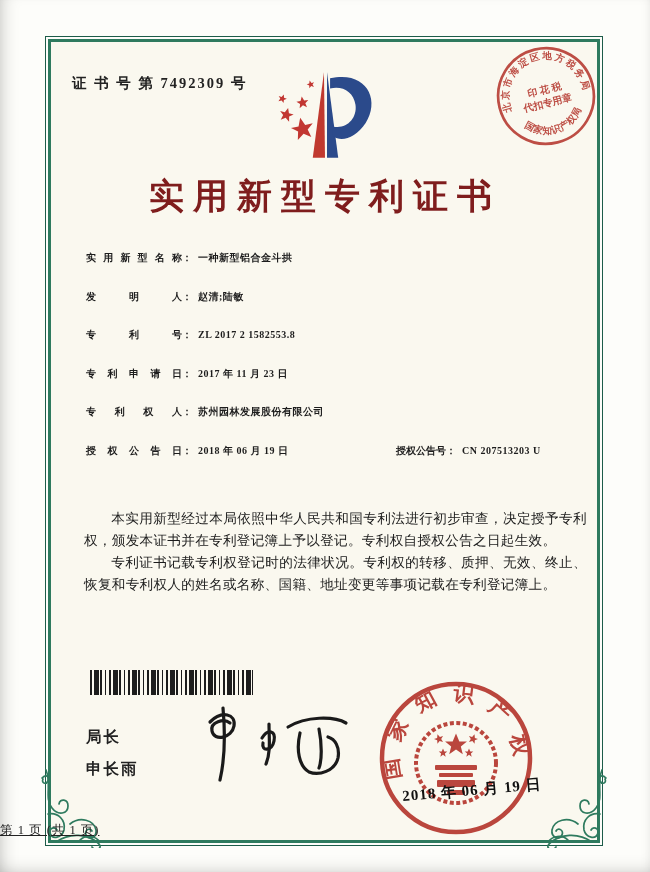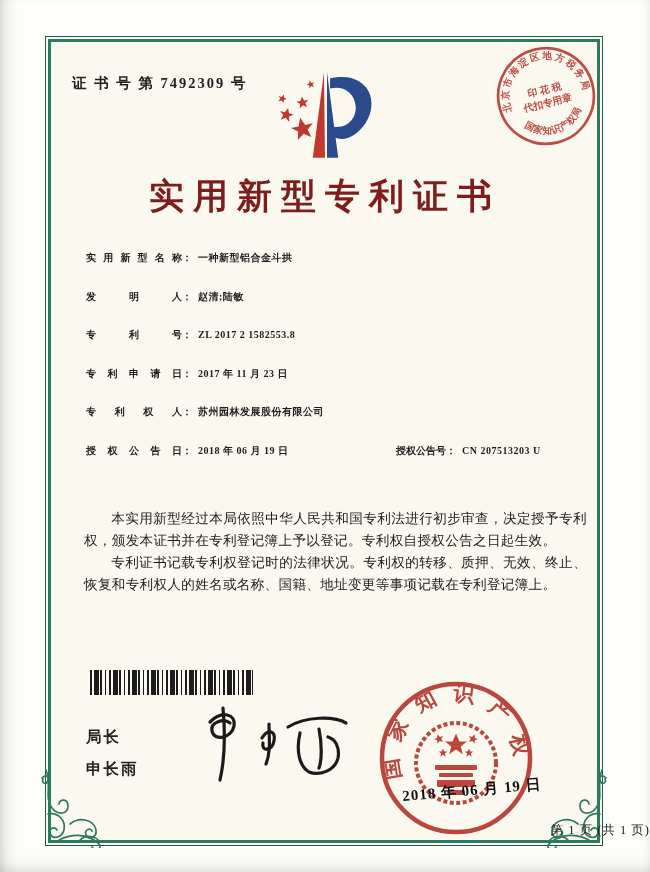--- a/index.html
+++ b/index.html
@@ -55,22 +55,22 @@
   .signer { position:absolute; left:86px; top:727px; font-size:15.5px; font-weight:bold; color:#222; }
   .signer div { margin-bottom:11px; letter-spacing:2px; }
   .signature { position:absolute; left:182px; top:700px; width:178px; height:88px; }
   .seal { position:absolute; left:377px; top:679px; width:158px; height:158px; opacity:.92; }
   .seal-date {
     position:absolute; left:392px; top:781px; width:160px;
     font-size:15px; font-weight:bold; color:#111; letter-spacing:1px;
     transform:rotate(-5deg); text-align:center; z-index:5;
   }
   .footer {
-    position:absolute; left:0; width:100%; top:822px; text-align:right;
-    font-size:12.5px; color:#222; letter-spacing:1px;
+    position:absolute; left:0; width:100%; top:822px; text-align:left;
+    font-size:12.5px; color:#222; letter-spacing:1px;text-decoration:underline;
   }
   .ornament { position:absolute; width:84px; height:84px; }
   .ornament.bl { left:36px; top:764px; }
   .ornament.br { left:528px; top:764px; transform:scaleX(-1); }
 </style>
 </head>
 <body>
 
 <div class="page">
 

